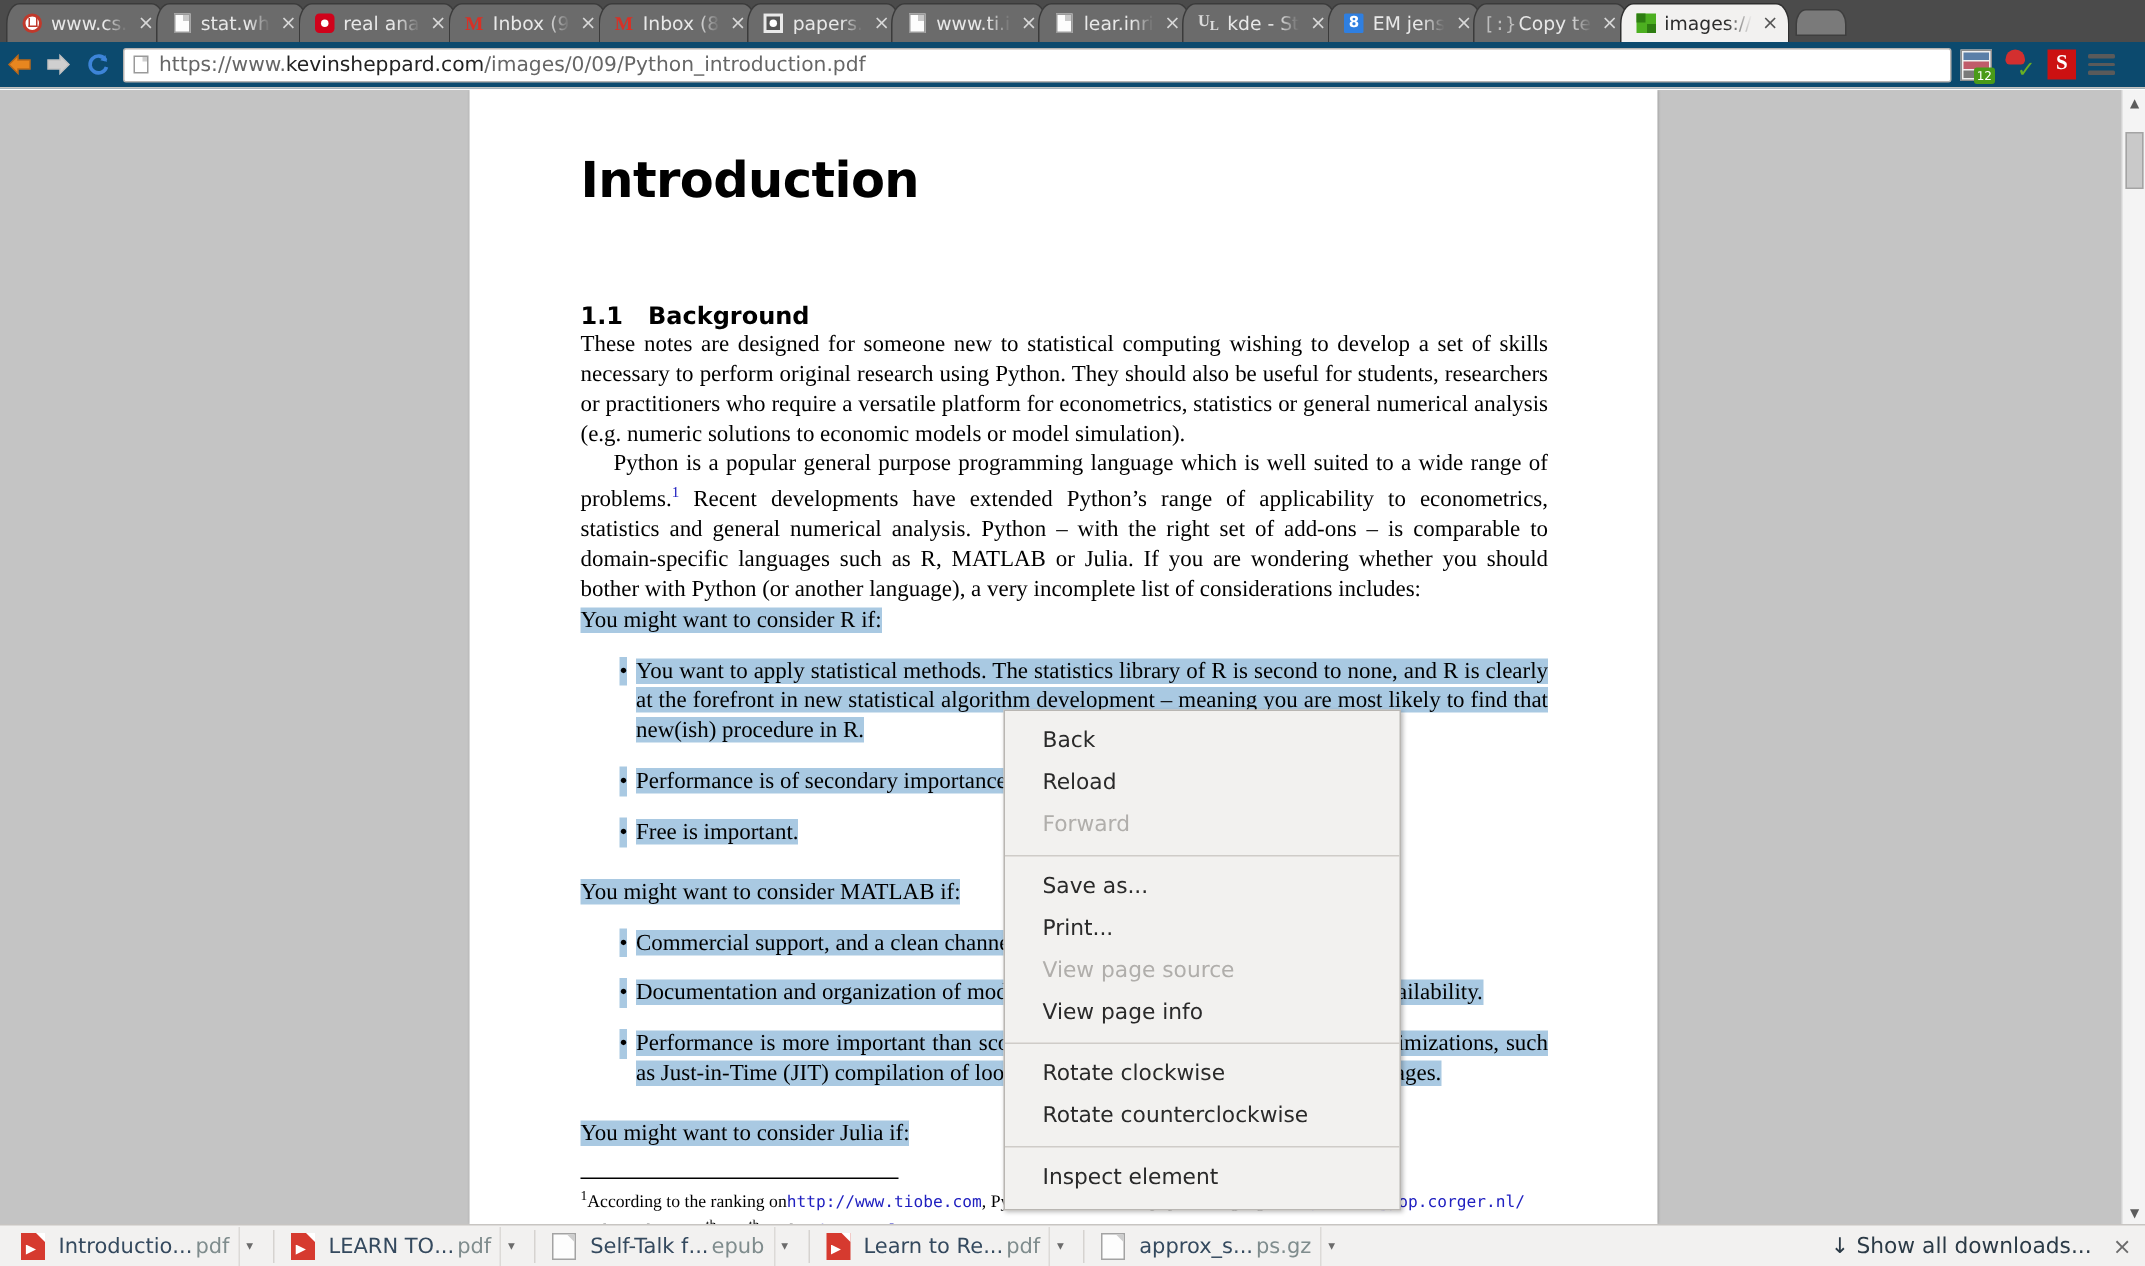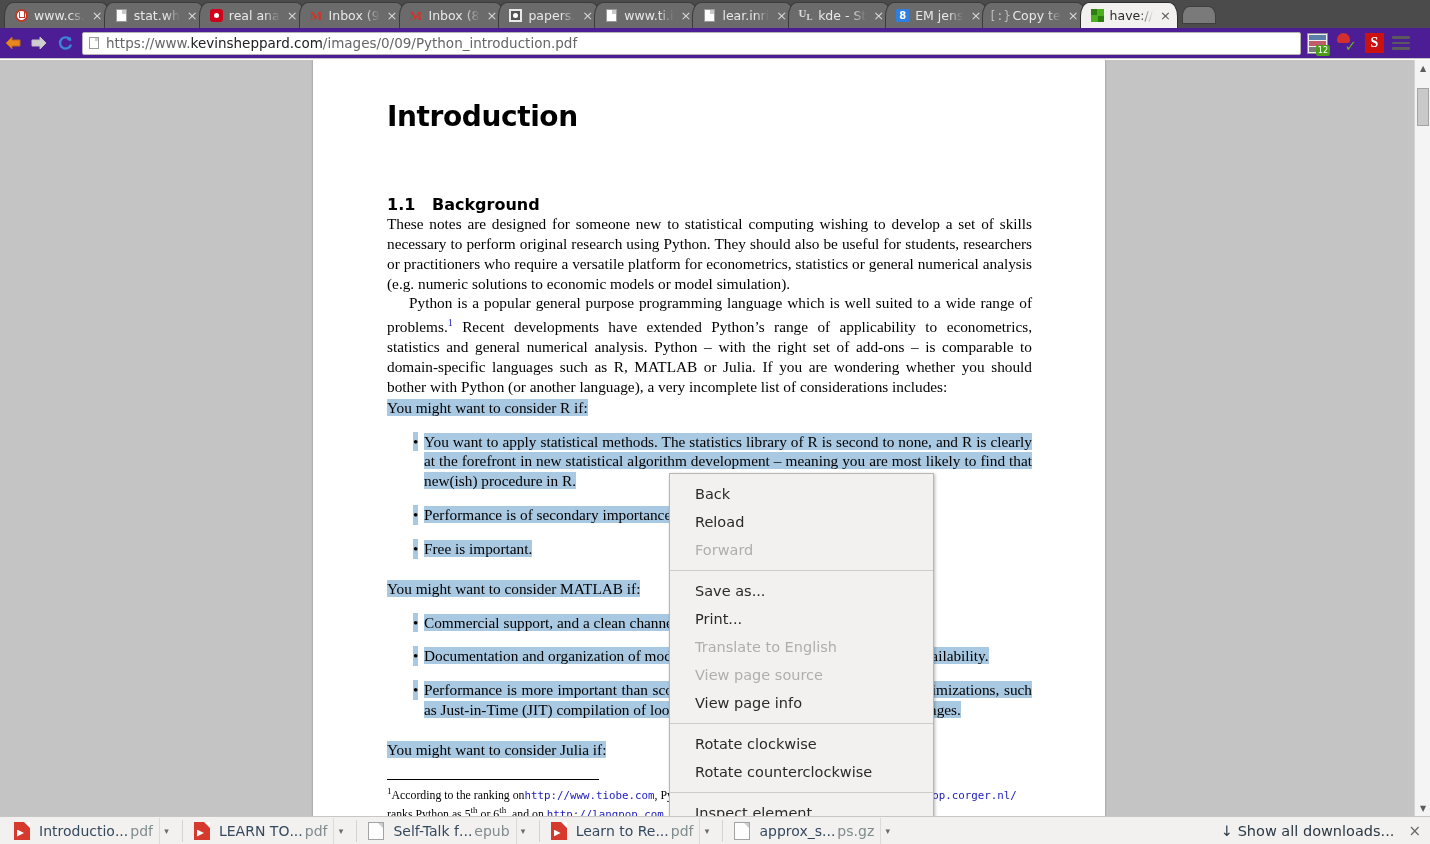--- a/index.html
+++ b/index.html
@@ -85,21 +85,21 @@
   .fav-8 { width:13px;height:13px;background:#2f7fe0;color:#fff;font-size:10px;font-weight:bold;
            display:flex;align-items:center;justify-content:center;border-radius:1px;}
   .fav-br { font-size:12px;color:#bdbdbd;font-family:"DejaVu Sans Mono",monospace;}
   .fav-sq { width:13px;height:13px;background:#4caf20;position:relative;}
   .fav-sq:before{content:"";position:absolute;left:0;top:0;width:6px;height:6px;background:#2e7d12;}
   .fav-sq:after{content:"";position:absolute;right:0;bottom:0;width:6px;height:6px;background:#2e7d12;}
 
   
   .navbar {
     position: absolute; top: 28px; left: 0; width: 1430px; height: 31px;
-    background: #4c1d95;
+    background: #0c4a6e;
     border-bottom: 1px solid #c8c5c2;
     display: flex; align-items: center;
   }
   .nav-btn { width: 26px; height: 26px; display:flex;align-items:center;justify-content:center;
              font-size: 17px; line-height:1; }
   .nav-back { color: #e8861f; }
   .nav-fwd  { color: #c9c9c9; }
   .nav-reload { color: #3d84d8; font-size: 16px; }
   .urlbox {
     flex: 1 1 auto; height: 23px; margin: 0 6px 0 4px;
@@ -142,21 +142,21 @@
     background: #ffffff;
     box-shadow: 0 0 2px rgba(0,0,0,.35);
   }
   .pdfbody {
     position: absolute; left: 74px; top: 0; width: 645px;
     font-family: "Liberation Serif", serif;
     color: #000;
   }
   .h1 {
     font-family: "DejaVu Sans", sans-serif;
-    font-size: 28px; font-weight: bold; letter-spacing: -.4px;
+    font-size: 33px; font-weight: bold; letter-spacing: -.4px;
     margin-top: 40px;
   }
   .h2 {
     font-family: "DejaVu Sans", sans-serif;
     font-size: 16px; font-weight: bold;
     margin-top: 62px;
   }
   .h2 .num { display:inline-block; width: 45px; }
   p.para {
     font-size: 15.3px; line-height: 19.85px;
@@ -335,21 +335,21 @@
       <span class="tab-ico">
           <span class="fav-br">[:}</span>
         </span>
       <span class="tab-title">Copy te</span>
       <span class="tab-close">×</span>
     </div>
     <div class="tab active">
       <span class="tab-ico">
           <span class="fav-sq"></span>
         </span>
-      <span class="tab-title">have://</span>
+      <span class="tab-title">images://</span>
       <span class="tab-close">×</span>
     </div>
     <div class="newtab"></div>
   </div>
 
   <div class="navbar">
     <div class="nav-btn nav-back">
       <svg width="18" height="16" viewBox="0 0 18 16">
         <path d="M8 2 L2 8 L8 14 L8 11 L16 11 L16 5 L8 5 Z" fill="#e8861f" stroke="#b9681a" stroke-width="1"></path>
       </svg>
@@ -436,21 +436,20 @@
     <div class="vs-arrow bottom">▼</div>
   </div>
 
   <div class="ctxmenu">
     <div class="ctxitem">Back</div>
     <div class="ctxitem">Reload</div>
     <div class="ctxitem disabled">Forward</div>
     <div class="ctxsep"></div>
     <div class="ctxitem">Save as...</div>
     <div class="ctxitem">Print...</div>
-    <div class="ctxitem disabled">Translate to English</div>
     <div class="ctxitem disabled">View page source</div>
     <div class="ctxitem">View page info</div>
     <div class="ctxsep"></div>
     <div class="ctxitem">Rotate clockwise</div>
     <div class="ctxitem">Rotate counterclockwise</div>
     <div class="ctxsep"></div>
     <div class="ctxitem">Inspect element</div>
   </div>
 
   <div class="dlbar">

